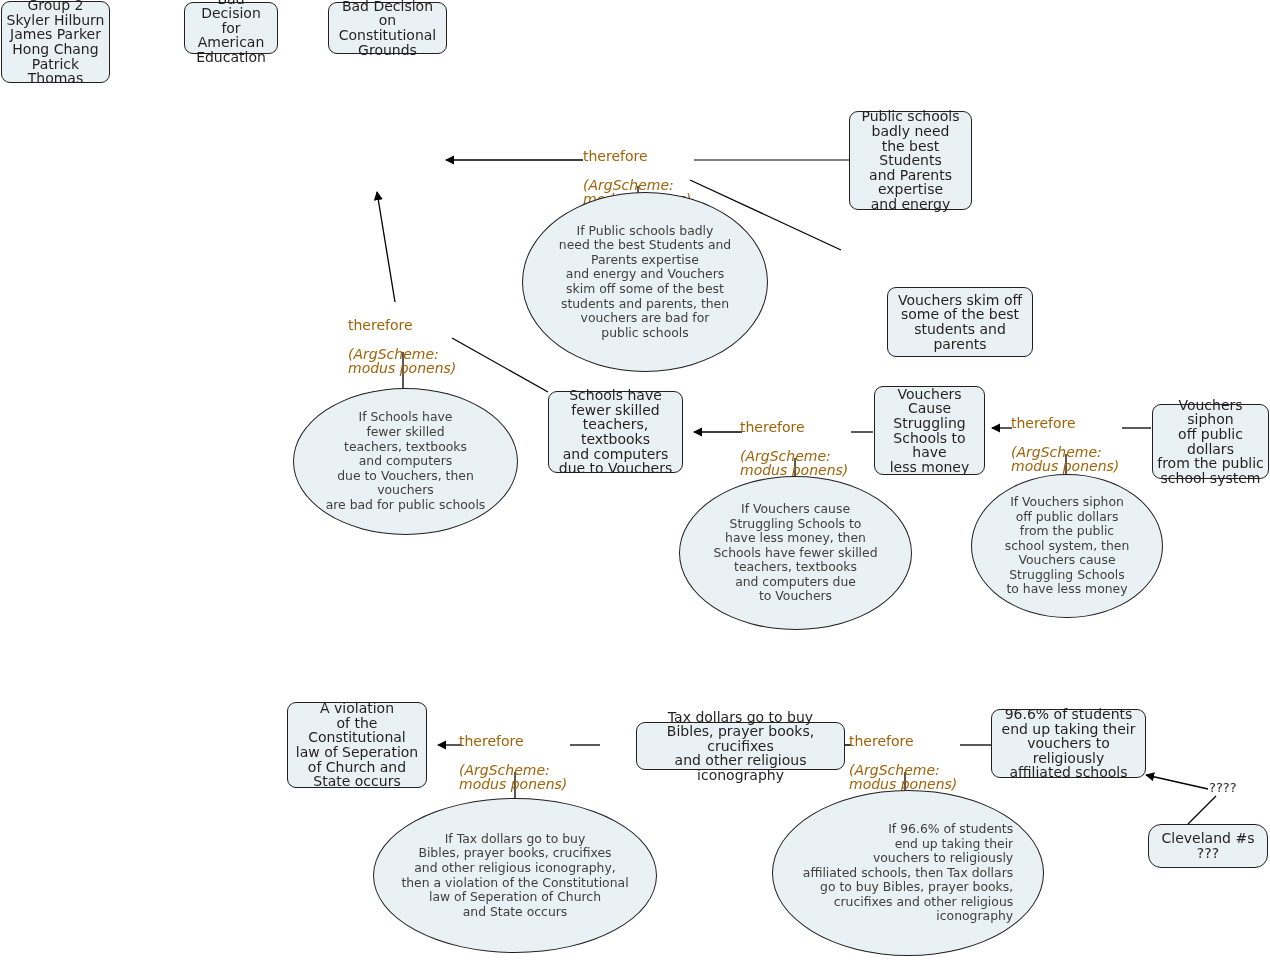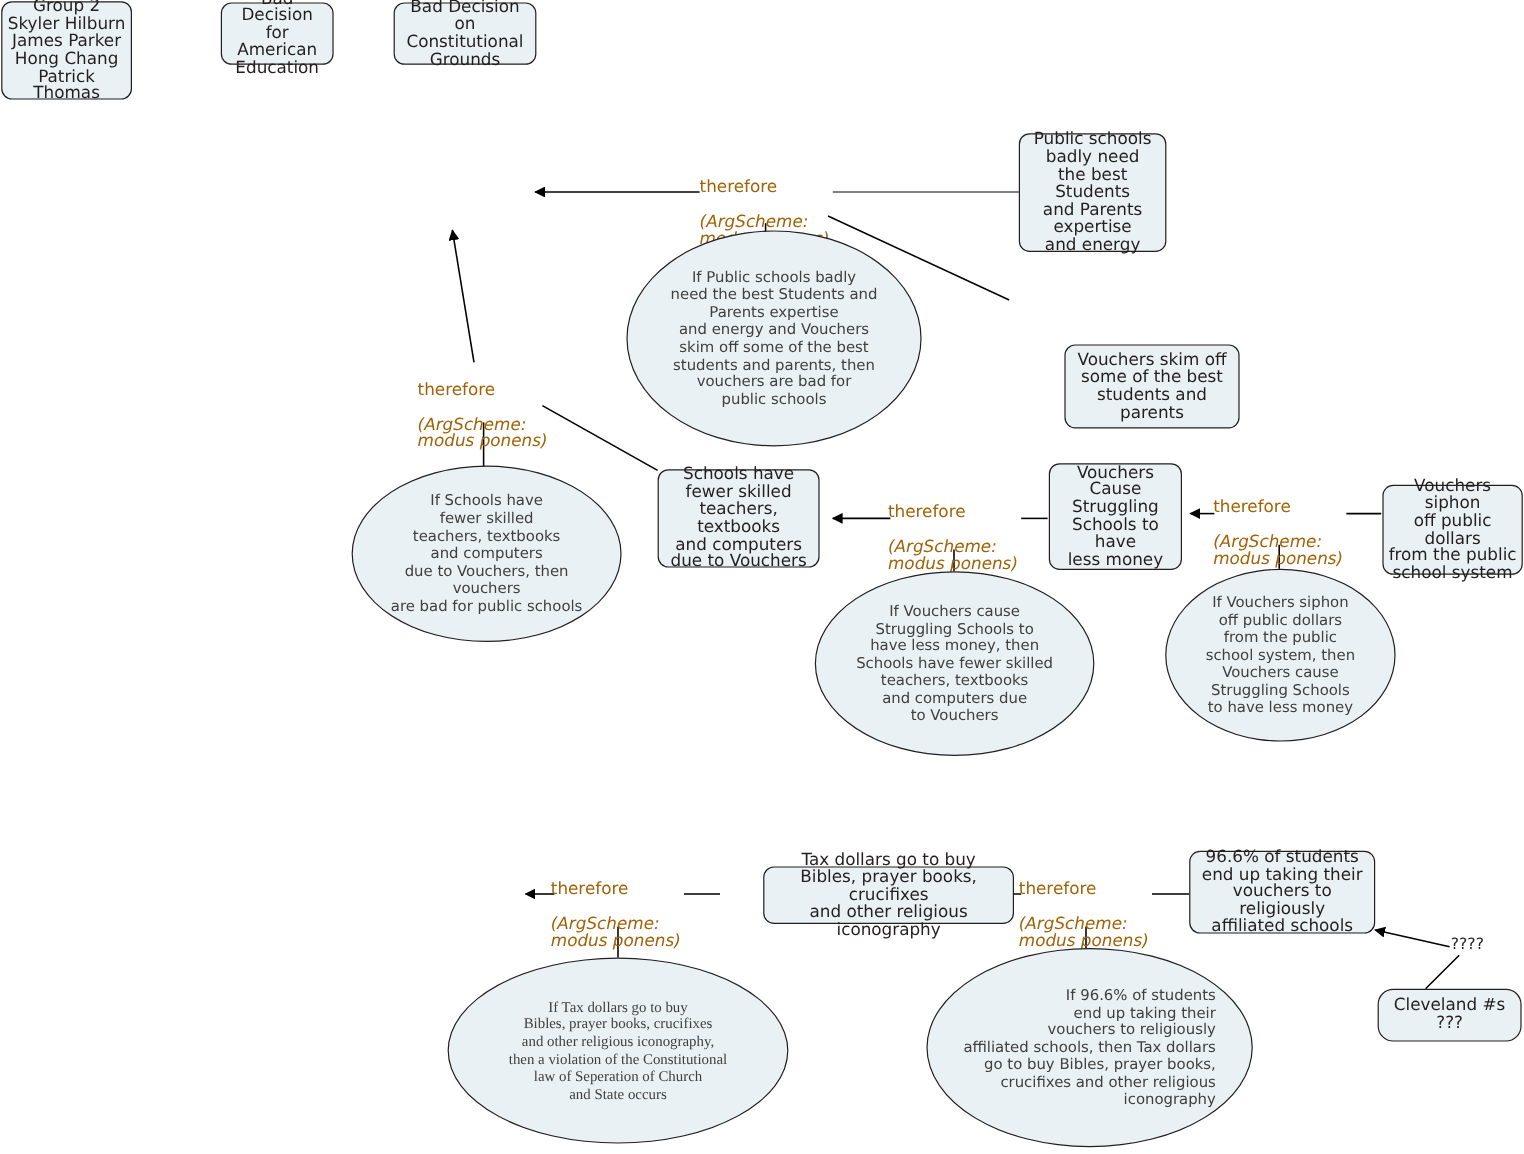--- a/index.html
+++ b/index.html
@@ -222,20 +222,25 @@
 to Vouchers</div>
 
   <div class="ellipse" style="left:971px; top:474px; width:192px; height:144px;">If Vouchers siphon
 off public dollars
 from the public
 school system, then
 Vouchers cause
 Struggling Schools
 to have less money</div>
 
+  <div class="node" style="left:287px; top:702px; width:140px; height:86px;">A violation
+of the Constitutional
+law of Seperation
+of Church and
+State occurs</div>
 
   <div class="schemelabel" style="left:459px; top:719px; width:111px;">
     <span class="l1">therefore</span>
     <span class="l2">(ArgScheme:
 modus ponens)</span>
   </div>
 
   <div class="node" style="left:636px; top:722px; width:209px; height:48px;">Tax dollars go to buy
 Bibles, prayer books, crucifixes
 and other religious iconography</div>
@@ -248,21 +253,21 @@
 
   <div class="node" style="left:991px; top:709px; width:155px; height:69px;">96.6% of students
 end up taking their
 vouchers to religiously
 affiliated schools</div>
 
   <div class="plainlabel" style="left:1209px; top:780px;">????</div>
 
   <div class="node" style="left:1148px; top:824px; width:120px; height:44px; border-radius:13px;">Cleveland #s ???</div>
 
-  <div class="ellipse" style="left:373px; top:798px; width:284px; height:155px;font-family:Liberation Serif, serif;">If Tax dollars go to buy
+  <div class="ellipse" style="left:373px; top:798px; width:284px; height:155px;">If Tax dollars go to buy
 Bibles, prayer books, crucifixes
 and other religious iconography,
 then a violation of the Constitutional
 law of Seperation of Church
 and State occurs</div>
 
   <div class="ellipse" style="left:772px; top:790px; width:272px; height:166px;text-align:right;">If 96.6% of students
 end up taking their
 vouchers to religiously
 affiliated schools, then Tax dollars

